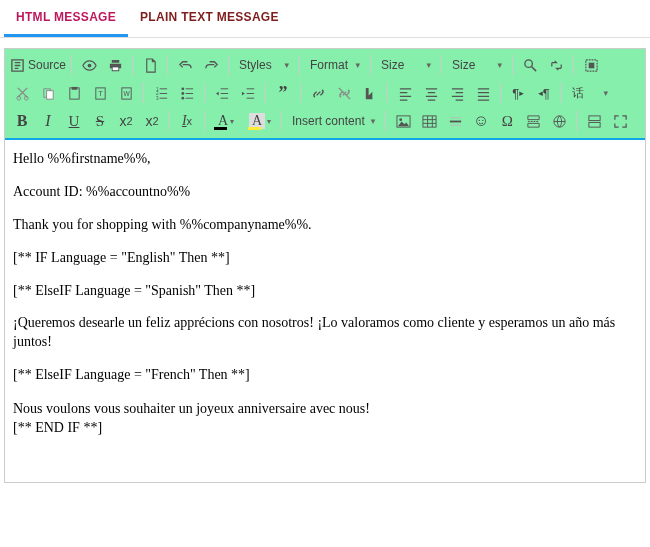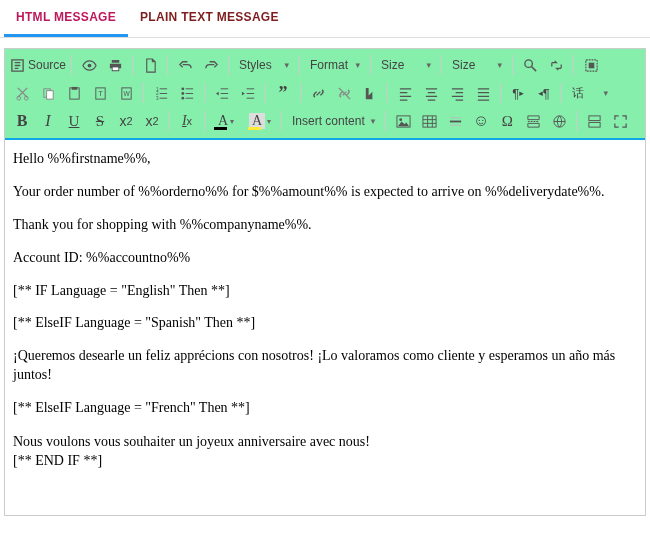--- a/index.html
+++ b/index.html
@@ -404,23 +404,22 @@
       <div class="tb-btn">
           <svg viewBox="0 0 16 16">
             <path stroke="#555" stroke-width="1.3" fill="none" d="M2 6V2h4 M14 6V2h-4 M2 10v4h4 M14 10v4h-4"></path>
           </svg>
         </div>
     </div>
   </div>
 
   <div class="content-area">
     <p>Hello %%firstname%%,</p>
-    <p>Your order number of %%orderno%% for $%%amount%% is expected to arrive on %%deliverydate%%.</p>
+    <p>Account ID: %%accountno%%</p>
     <p>Thank you for shopping with %%companyname%%.</p>
-    <p>Account ID: %%accountno%%</p>
     <p>[** IF Language = "English" Then **]</p>
     <p>[** ElseIF Language = "Spanish" Then **]</p>
     <p>¡Queremos desearle un feliz apprécions con nosotros! ¡Lo valoramos como cliente y esperamos un año más juntos!</p>
     <p>[** ElseIF Language = "French" Then **]</p>
     <p style="margin-bottom:0;margin-top:15px;">Nous voulons vous souhaiter un joyeux anniversaire avec nous!</p>
     <p>[** END IF **]</p>
   </div>
 </div>
 
 </body></html>

